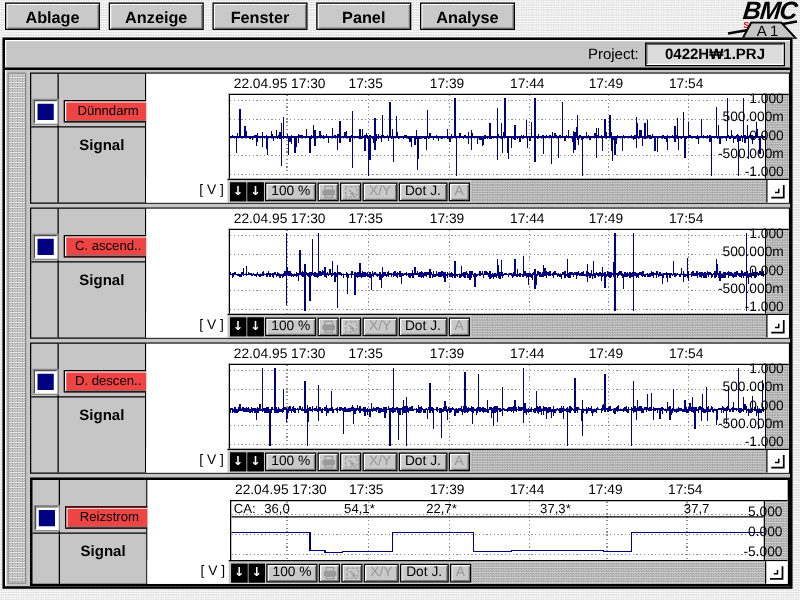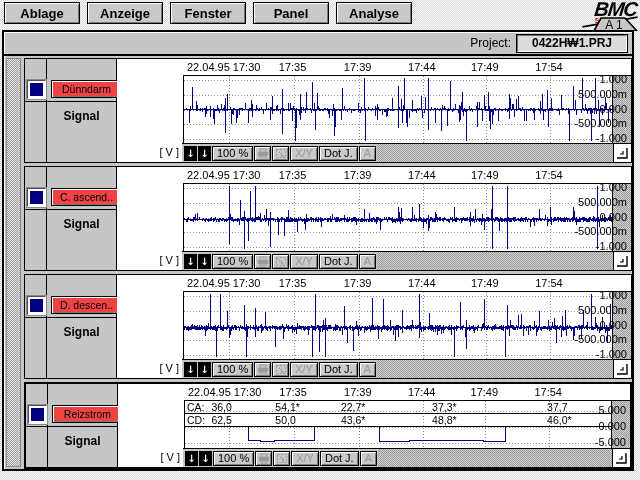--- a/index.html
+++ b/index.html
@@ -342,28 +342,20 @@
                 </svg>
                 <div class="vtable">
                   <div class="row">
                     <span class="cell" style="left: 2px;">CA:</span>
                     <span class="cell" style="left: 26.412px;">36,0</span>
                     <span class="cell" style="left: 90.312px;">54,1*</span>
                     <span class="cell" style="left: 155.916px;">22,7*</span>
                     <span class="cell" style="left: 247.08px;">37,3*</span>
                     <span class="cell" style="left: 362.1px;">37,7</span>
                   </div>
-                  <div class="row">
-                    <span class="cell" style="left: 2px;">CD:</span>
-                    <span class="cell" style="left: 26.412px;">62,5</span>
-                    <span class="cell" style="left: 90.312px;">50,0</span>
-                    <span class="cell" style="left: 155.916px;">43,6*</span>
-                    <span class="cell" style="left: 247.08px;">48,8*</span>
-                    <span class="cell" style="left: 362.1px;">46,0*</span>
-                  </div>
                 </div>
               </div>
               <div class="vscroll" style="bottom: 19px;"></div>
               <div class="toolbar">
                 <div class="tb-unit">[ V ]</div>
                 <div class="tb-strip">
                   <button class="tb-black">↓</button>
                   <button class="tb-black">↓</button>
                   <button class="tb-btn">100 %</button>
                   <button class="tb-icon">

